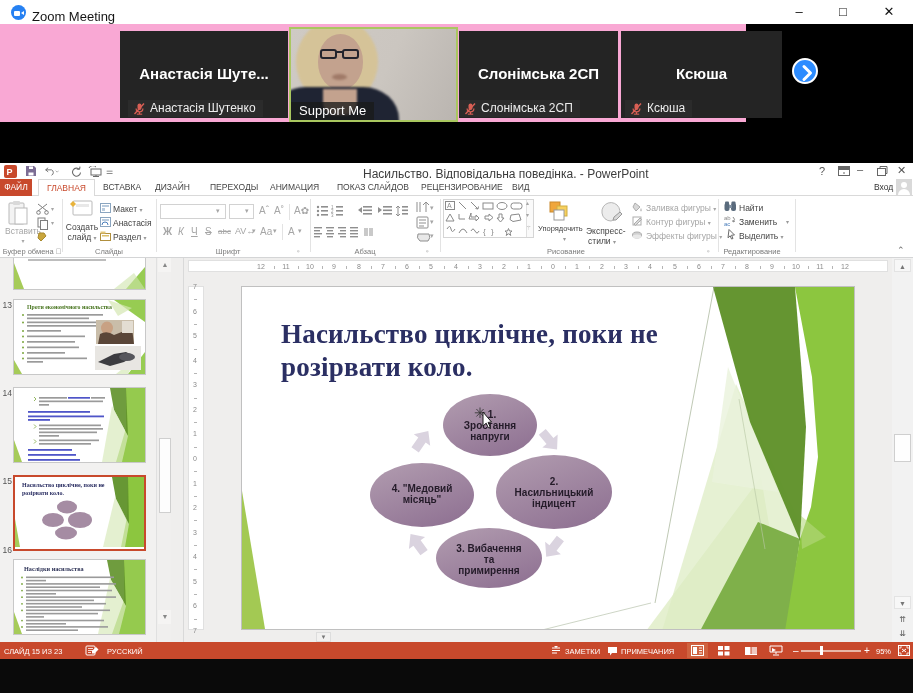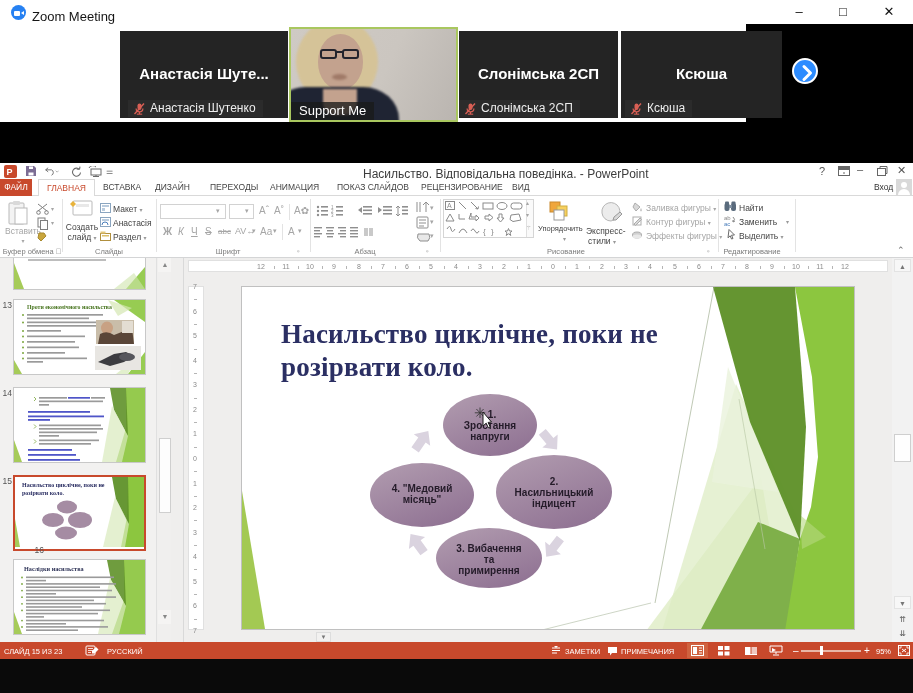--- a/index.html
+++ b/index.html
@@ -10,21 +10,21 @@
 
   
   #ztitle { left:0; top:0; width:913px; height:24px; background:#fff; }
   #zlogo { left:11px; top:5px; width:15px; height:15px; border-radius:50%; background:#2681F2; }
   #zlogo:after { content:""; position:absolute; left:3px; top:5.5px; width:6px; height:5px; background:#fff; border-radius:1px; }
   #zlogo:before { content:""; position:absolute; left:9.5px; top:6px; border-top:2.5px solid transparent; border-bottom:2.5px solid transparent; border-right:3.5px solid #fff; }
   #ztext { left:32px; top:9px; font-size:13px; color:#151515; }
   .wbtn { top:0; width:30px; height:24px; color:#111; font-size:13px; text-align:center; line-height:24px; }
 
   
-  #strip { left:0; top:24px; width:746px; height:98px; background:#ffffff; }
+  #strip { left:0; top:24px; width:746px; height:98px; background:#f9a8d4; }
   .tile { position:absolute; top:7px; height:87px; background:#242424; }
   .tname { position:absolute; left:0; right:0; top:34px; text-align:center; color:#fff; font-weight:bold; font-size:15px; }
   .tlabel { position:absolute; left:8px; bottom:1px; height:17px; background:#2b2b2b; color:#eee; font-size:12px; line-height:17px; padding:0 7px 0 22px; }
   .tlabel svg { position:absolute; left:5px; top:3px; }
   #vtile { left:289px; top:3px; width:169px; height:95px; background:#c9c4be; border:2px solid #a9c75f; overflow:hidden; }
   #vlabel { position:absolute; left:0px; bottom:0px; height:18px; background:rgba(25,25,25,.78); color:#fff; font-size:13px; line-height:18px; padding:0 8px; }
 
   
   #recbar { left:0; top:122px; width:913px; height:41px; background:#191919; }
   #recdot { left:11px; top:15px; width:11px; height:11px; border-radius:50%; background:#e8544a; box-shadow:0 0 4px 1px rgba(240,80,70,.8); }
@@ -525,21 +525,21 @@
             <text x="7" y="10" font-family="Liberation Serif, serif" font-weight="bold" font-size="6" fill="#2b2f63">Насильство циклічне, поки не</text>
             <text x="7" y="18" font-family="Liberation Serif, serif" font-weight="bold" font-size="6" fill="#2b2f63">розірвати коло.</text>
             <g fill="#a58ca3">
               <ellipse cx="52" cy="30" rx="10" ry="6.5"></ellipse>
               <ellipse cx="65" cy="43" rx="12" ry="8"></ellipse>
               <ellipse cx="51" cy="56" rx="11" ry="6.5"></ellipse>
               <ellipse cx="38" cy="43" rx="11" ry="7"></ellipse>
             </g>
           </svg>
         </div>
-        <div class="thnum" style="top:287px;margin-left:32px;">16</div>
+        <div class="thnum" style="top:287px;">16</div>
         <div class="thumb" style="top:301px;" id="th16">
           <svg width="131" height="74" viewBox="0 0 131 74">
             <polygon points="110,0 131,0 131,74 98,74 110,40" fill="#8cc63f" opacity="0.92"></polygon>
             <polygon points="93,0 110,0 112,46 97,20" fill="#5f9129" opacity="0.9"></polygon>
             <polygon points="96,18 112,46 105,74 84,74" fill="#d9eabc" opacity="0.7"></polygon>
             <polygon points="0,52 8,74 0,74" fill="#a6cb59"></polygon>
             <text x="10" y="11" font-family="Liberation Serif, serif" font-weight="bold" font-size="6.2" fill="#2d3256">Наслідки насильства</text>
             <g fill="#9a9a9a">
               <circle cx="8" cy="17.5" r="0.9" fill="#7aa63c"></circle>
                 <rect x="12" y="16.5" width="88" height="1.6"></rect>

